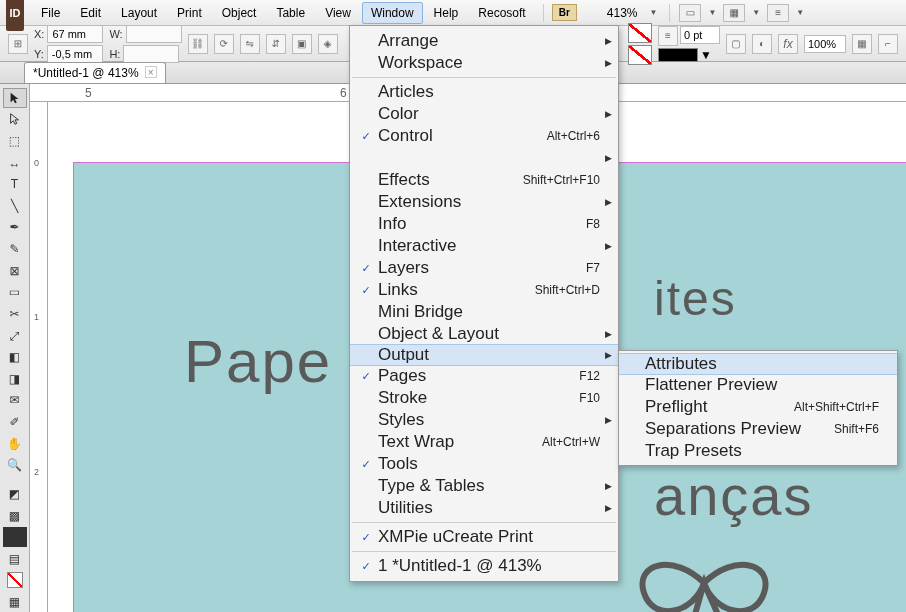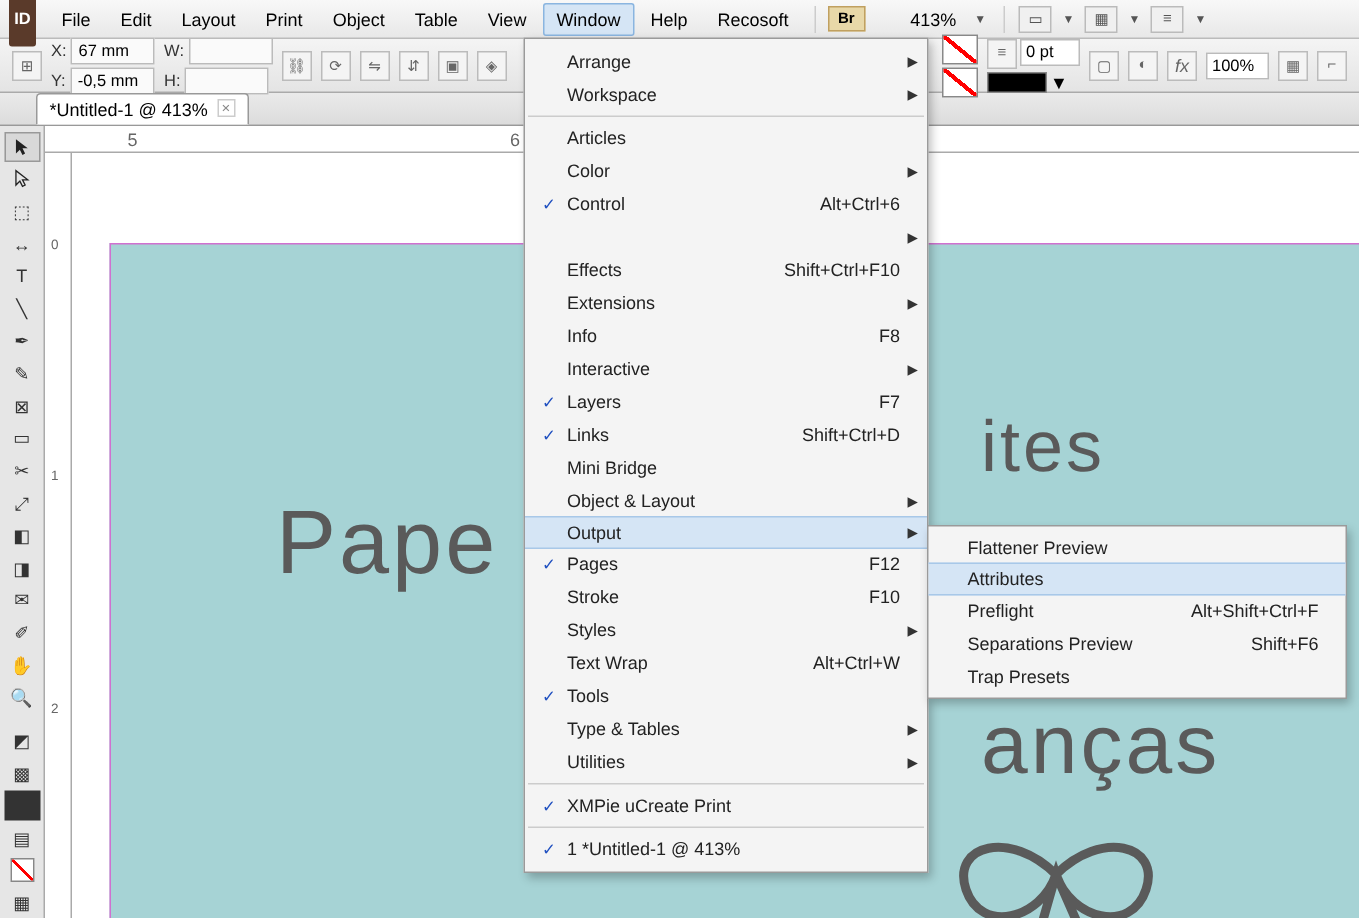--- a/index.html
+++ b/index.html
@@ -39,21 +39,21 @@
 .ruler-h span { position:absolute; top:2px; }
 
 .canvas { position:absolute; top:102px; left:48px; right:0; bottom:0; background:#fff; }
 .page { position:absolute; left:25px; top:60px; width:860px; height:500px; background:#a6d3d5; border:1px solid #d070d0; }
 .pagetext { font-family: "Century Gothic", "Futura", sans-serif; color:#5a5a5a; position:absolute; letter-spacing:2px; }
 
 .dropdown { position:absolute; top:25px; left:349px; width:270px; background:#f4f4f4; border:1px solid #9a9a9a; box-shadow:2px 3px 6px rgba(0,0,0,0.25); padding:4px 0;}
 .dd-item { display:flex; align-items:center; height:22px; padding:0 18px 0 6px; position:relative;}
 .dd-item.hover { background:#d5e5f5; border-top:1px solid #a8c8e8; border-bottom:1px solid #a8c8e8; height:22px; margin:-1px 0;}
 .dd-check { width:20px; text-align:center; color:#2050c0; font-size:11px;}
-.dd-label { flex:1; font-size:12px; color:#222; padding-left:2px;}
+.dd-label { flex:1; font-size:17px; color:#222; padding-left:2px;}
 .dd-shortcut { font-size:12px; color:#222; }
 .dd-arrow { position:absolute; right:6px; font-size:9px; color:#333;}
 .dd-sep { height:1px; background:#ccc; margin:3px 2px;}
 
 .submenu { position:absolute; top:350px; left:618px; width:280px; background:#f4f4f4; border:1px solid #9a9a9a; box-shadow:2px 3px 6px rgba(0,0,0,0.25); padding:3px 0;}
 .submenu .dd-item { padding-left:24px; }
 </style>
 </head>
 <body>
 
@@ -319,27 +319,27 @@
       <span class="dd-label">XMPie uCreate Print</span>
     </div>
     <div class="dd-sep"></div>
     <div class="dd-item">
       <span class="dd-check">✓</span>
       <span class="dd-label">1 *Untitled-1 @ 413%</span>
     </div>
   </div>
 
 <div class="submenu" id="sub">
-    <div class="dd-item">
-      <span class="dd-label">Flattener Preview</span>
-    </div>
     <div class="dd-item hover">
       <span class="dd-label">Attributes</span>
     </div>
     <div class="dd-item">
+      <span class="dd-label">Flattener Preview</span>
+    </div>
+    <div class="dd-item">
       <span class="dd-label">Preflight</span>
       <span class="dd-shortcut">Alt+Shift+Ctrl+F</span>
     </div>
     <div class="dd-item">
       <span class="dd-label">Separations Preview</span>
       <span class="dd-shortcut">Shift+F6</span>
     </div>
     <div class="dd-item">
       <span class="dd-label">Trap Presets</span>
     </div>

